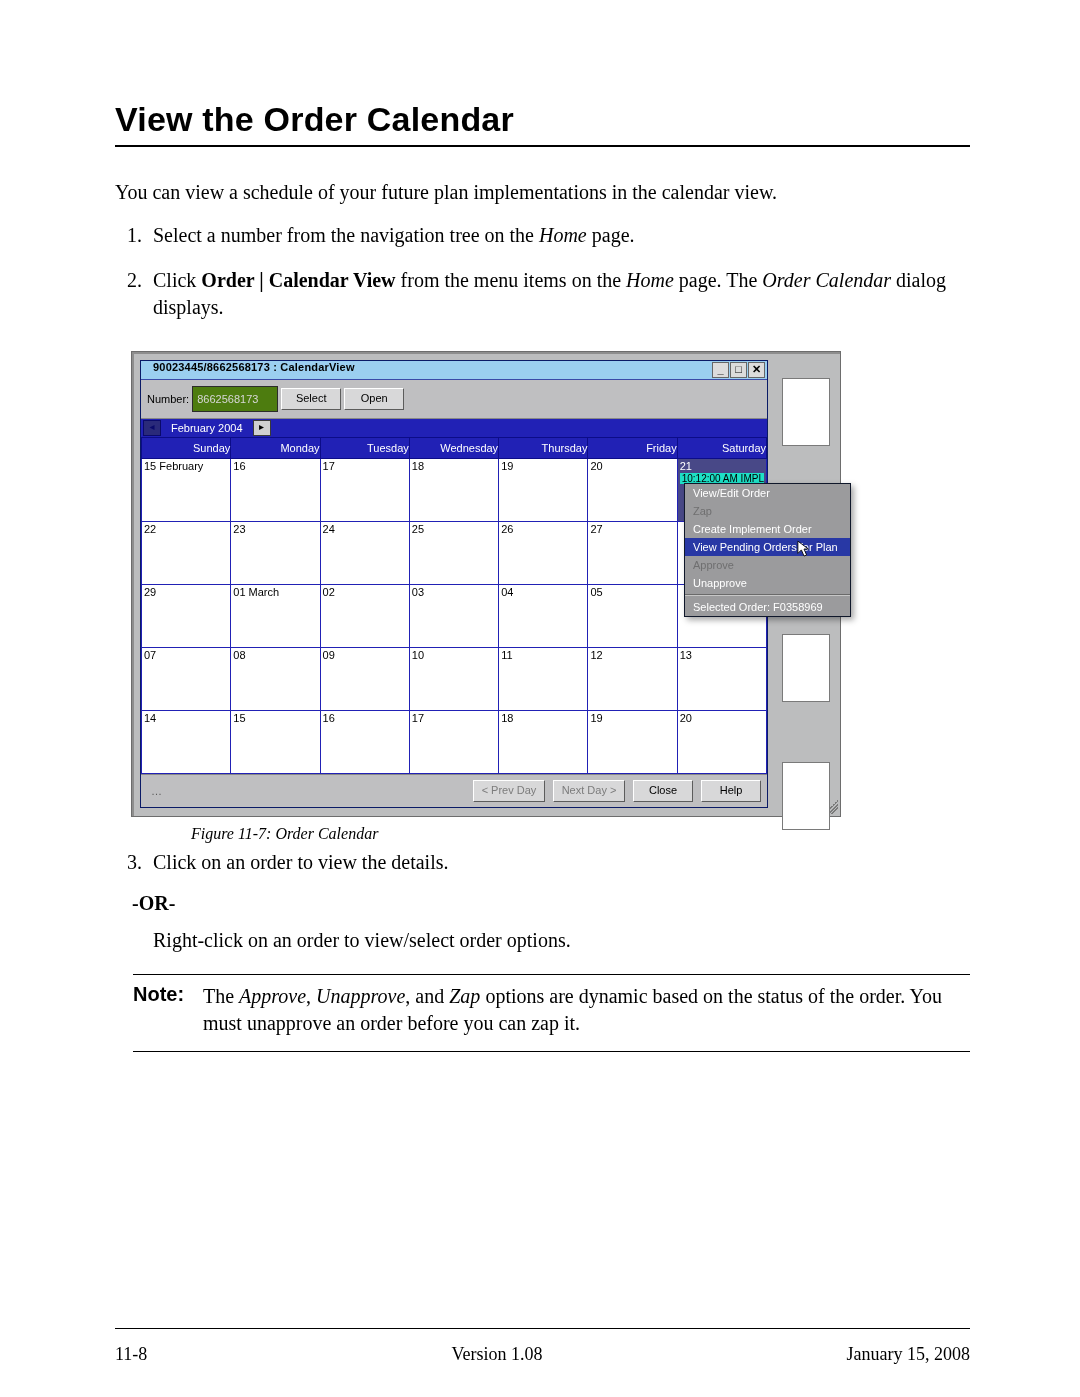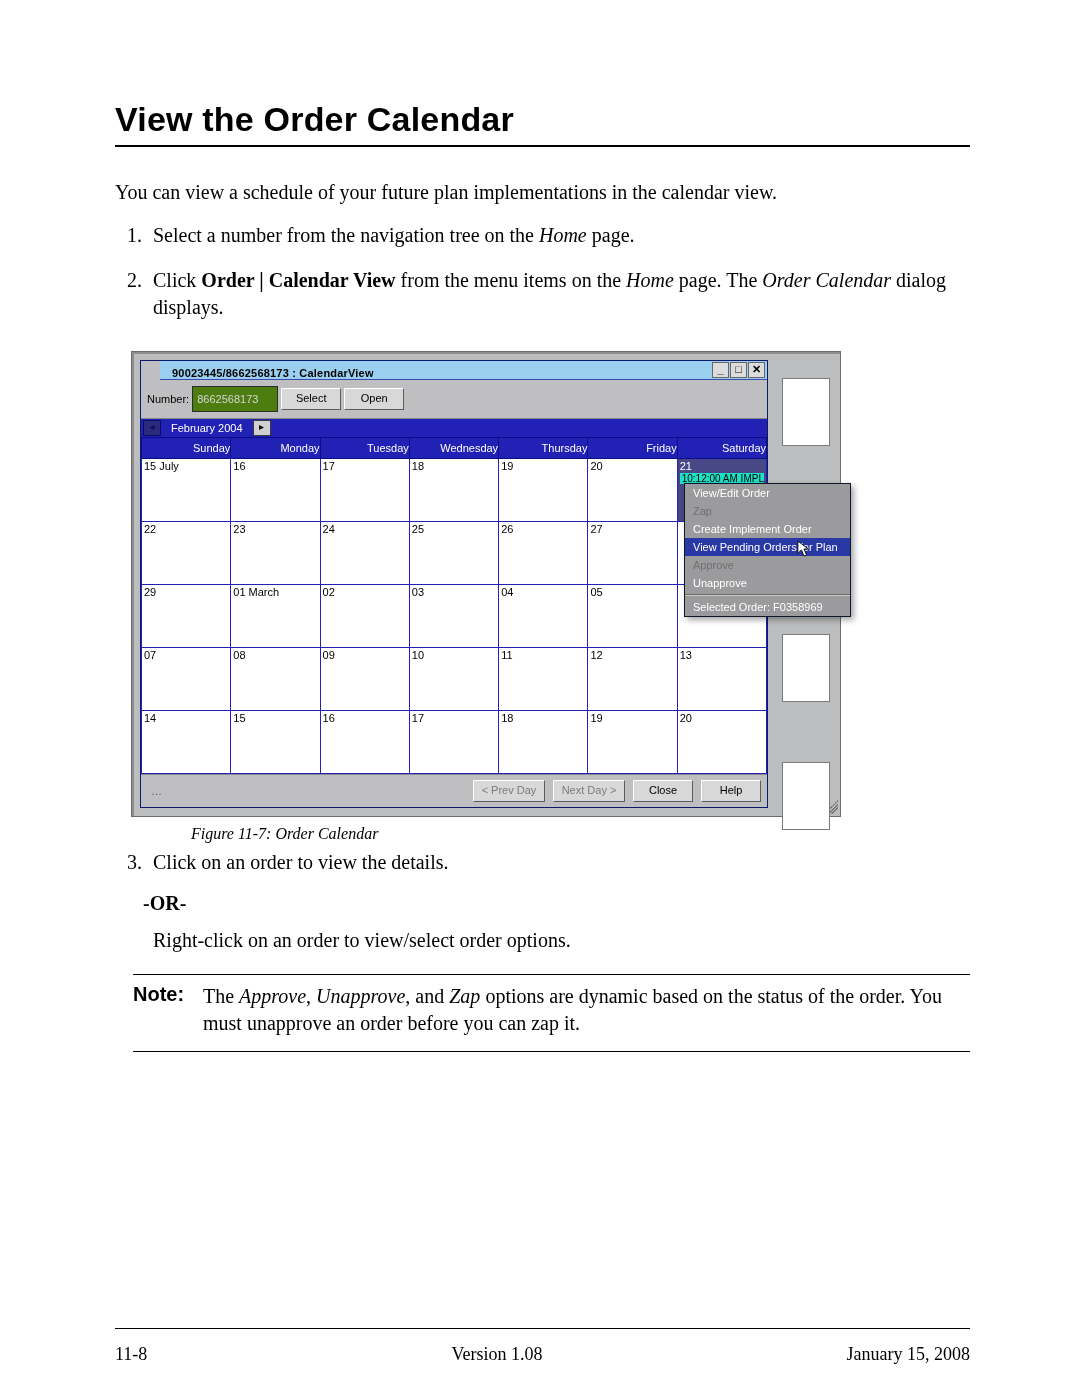--- a/index.html
+++ b/index.html
@@ -83,27 +83,26 @@
   .inner-window {
     margin: 8px 72px 8px 8px;
     border: 1px solid #0a1a66;
     background: #bfbfc1;
     position: relative;
     z-index: 2;
   }
   .win-titlebar {
     background: #9bcff0;
     display: flex;
-    align-items: flex-end;
+    align-items: flex-start;
     height: 18px;
     font: 11px Tahoma, Arial, sans-serif;
     color: #000;
     position: relative;
     border-bottom: 1px solid #3a4aa8;
-    margin-left: 19px;
   }
   .win-titlebar .title-text {
     padding-left: 12px;
     font-weight: 700;
     letter-spacing: 0.2px;
     font-size: 11px;
   }
   .win-buttons {
     position: absolute; right: 2px; top: 1px;
     display: flex;
@@ -261,21 +260,21 @@
   .continued-list {
     font-size: 20px;
     margin: 4px 0 10px 0;
     padding-left: 32px;
   }
   .continued-list > li { padding-left:6px; }
 
   .or-label {
     font-weight:700;
     font-size:20px;
-    margin: 18px 0 14px 28px;
+    margin: 18px 0 14px 17px;
   }
   .plain {
     font-size:20px;
     margin: 0 0 22px 38px;
   }
 
   .note-rule { border:none; border-top:1px solid #000; margin: 14px 0 8px 18px; }
   .note-block {
     font-size:20px;
     margin: 0 0 7px 18px;
@@ -365,21 +364,21 @@
             <th data-name="day-header">Monday</th>
             <th data-name="day-header">Tuesday</th>
             <th data-name="day-header">Wednesday</th>
             <th data-name="day-header">Thursday</th>
             <th data-name="day-header">Friday</th>
             <th data-name="day-header">Saturday</th>
           </tr>
         </thead>
         <tbody>
           <tr>
-            <td data-name="calendar-cell"><span class="dn" data-name="day-number">15 July</span></td>
+            <td data-name="calendar-cell"><span class="dn" data-name="day-number">15 February</span></td>
             <td data-name="calendar-cell"><span class="dn" data-name="day-number">16</span></td>
             <td data-name="calendar-cell"><span class="dn" data-name="day-number">17</span></td>
             <td data-name="calendar-cell"><span class="dn" data-name="day-number">18</span></td>
             <td data-name="calendar-cell"><span class="dn" data-name="day-number">19</span></td>
             <td data-name="calendar-cell"><span class="dn" data-name="day-number">20</span></td>
             <td class="cell-sel" data-name="calendar-cell-selected">
               <span class="dn" data-name="day-number">21</span>
               <span class="event-chip" data-name="order-event">10:12:00 AM IMPL</span>
             </td>
           </tr>

